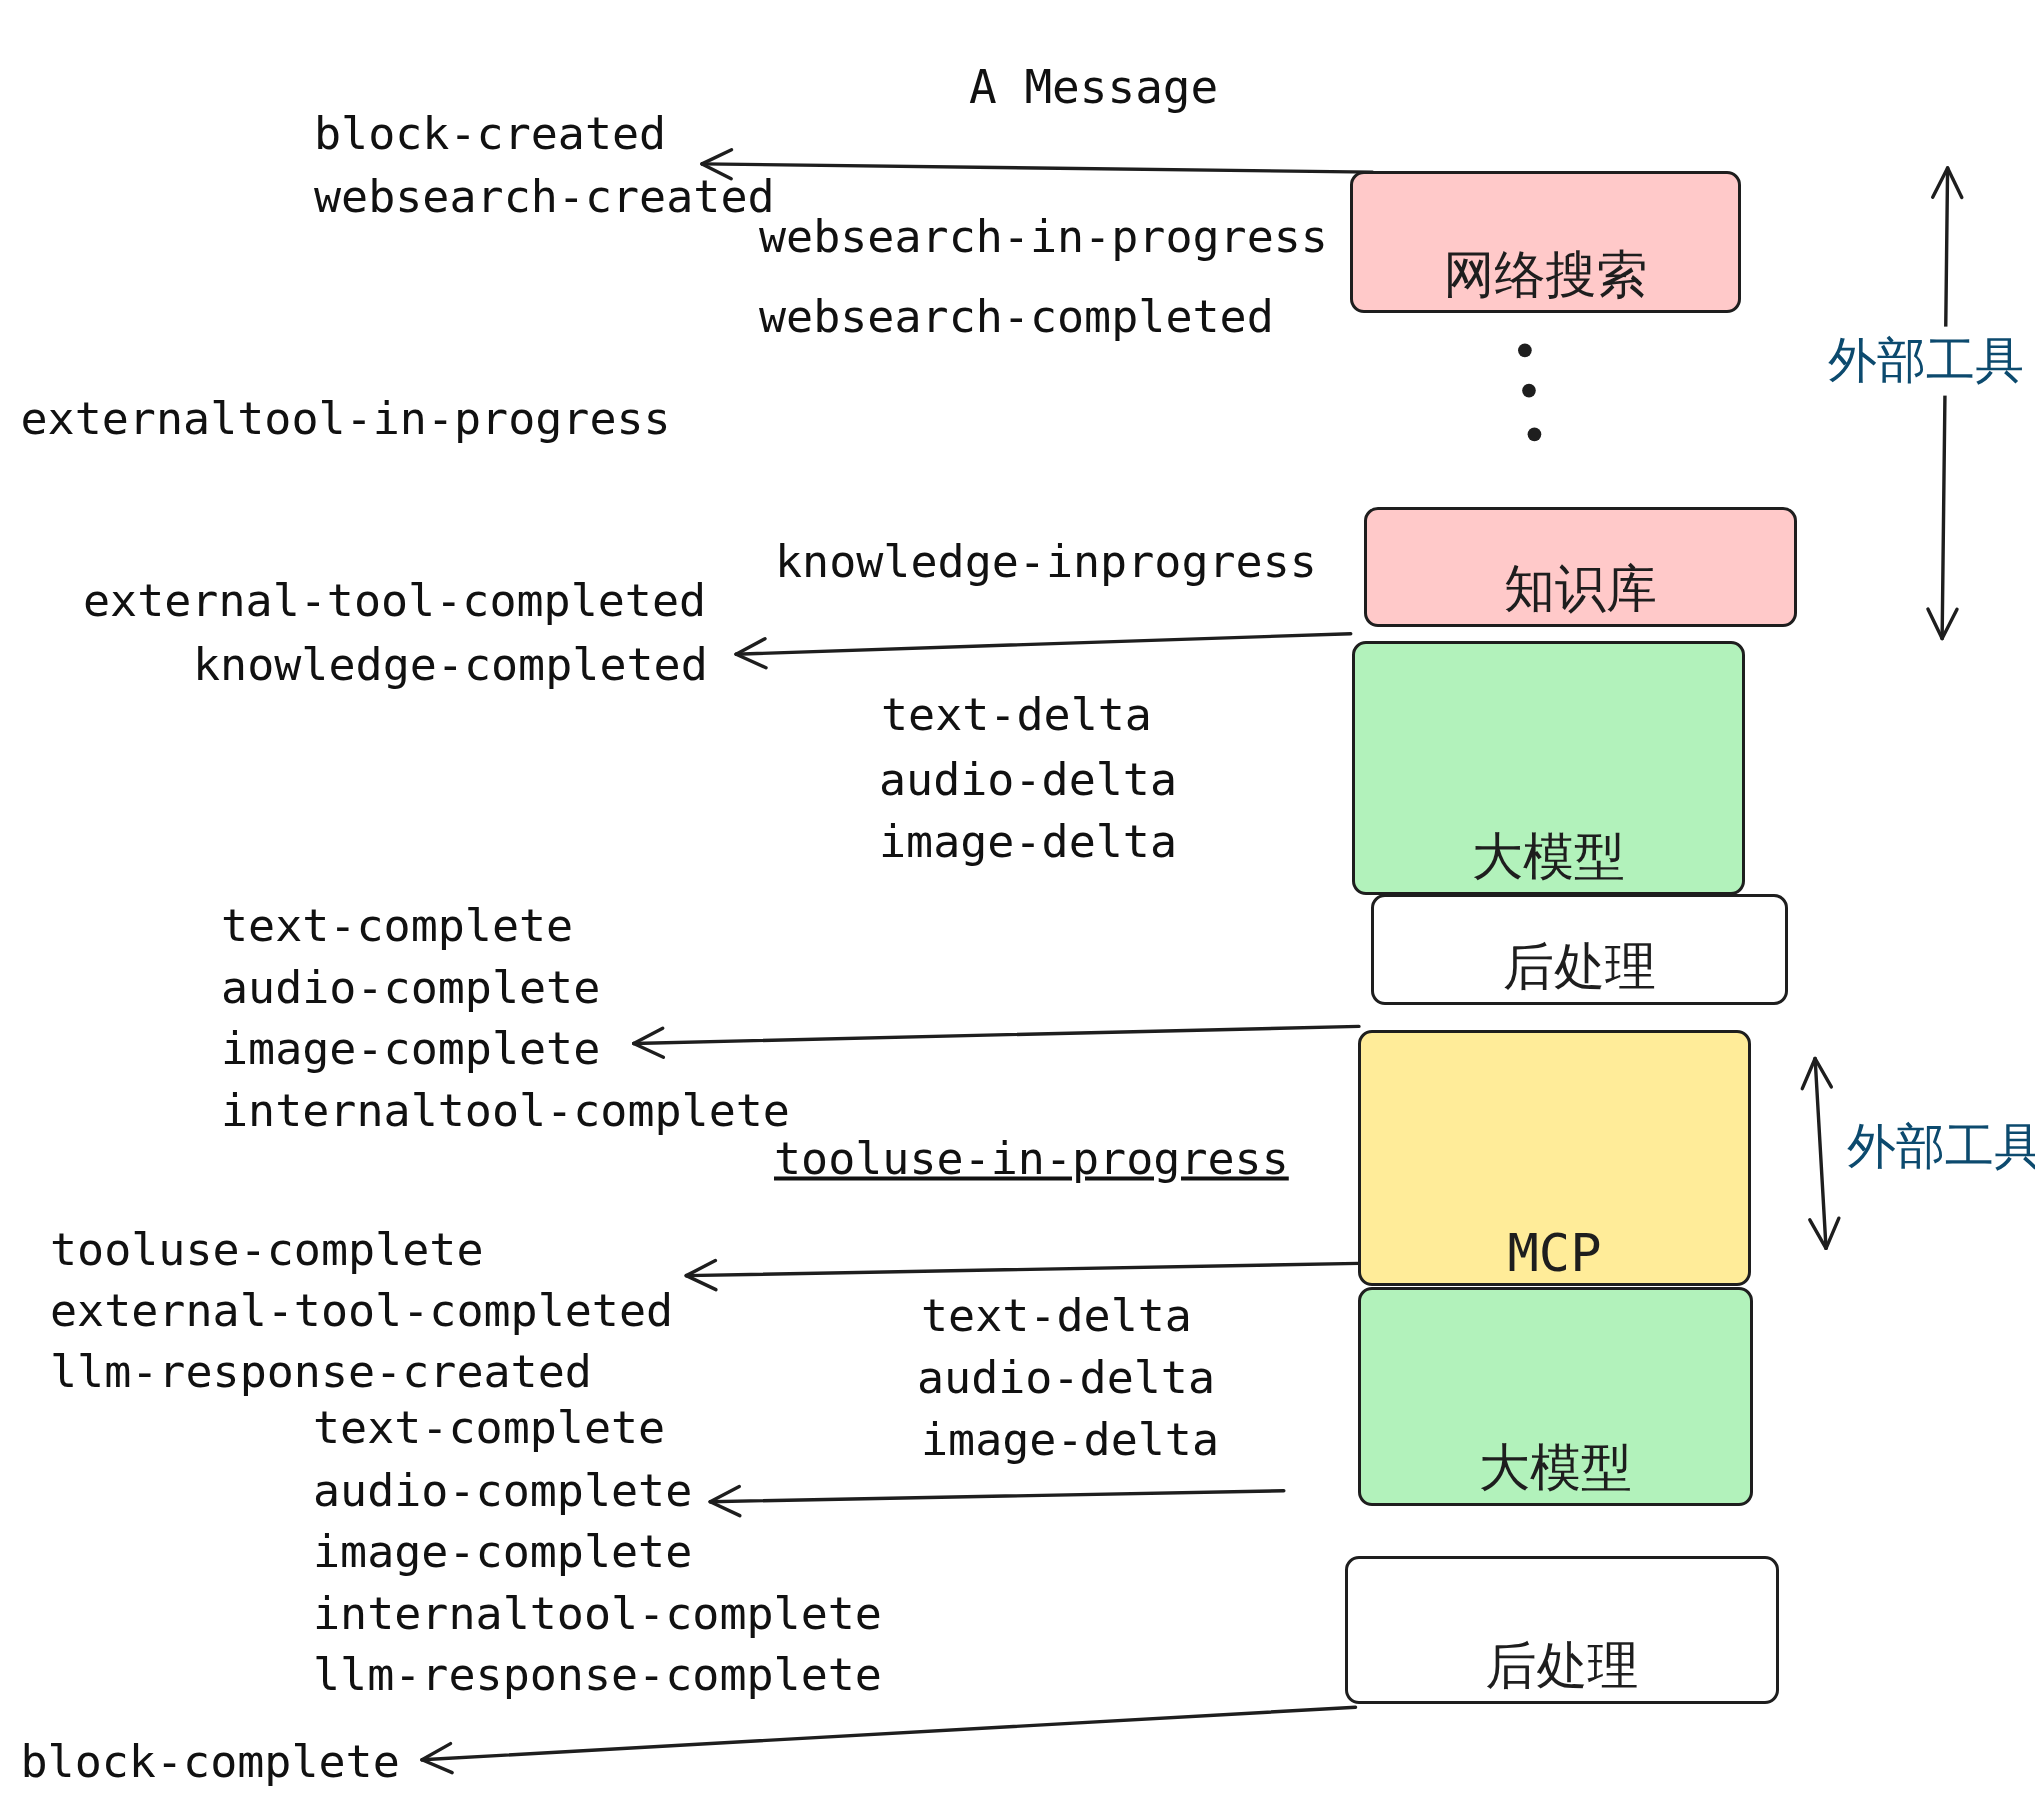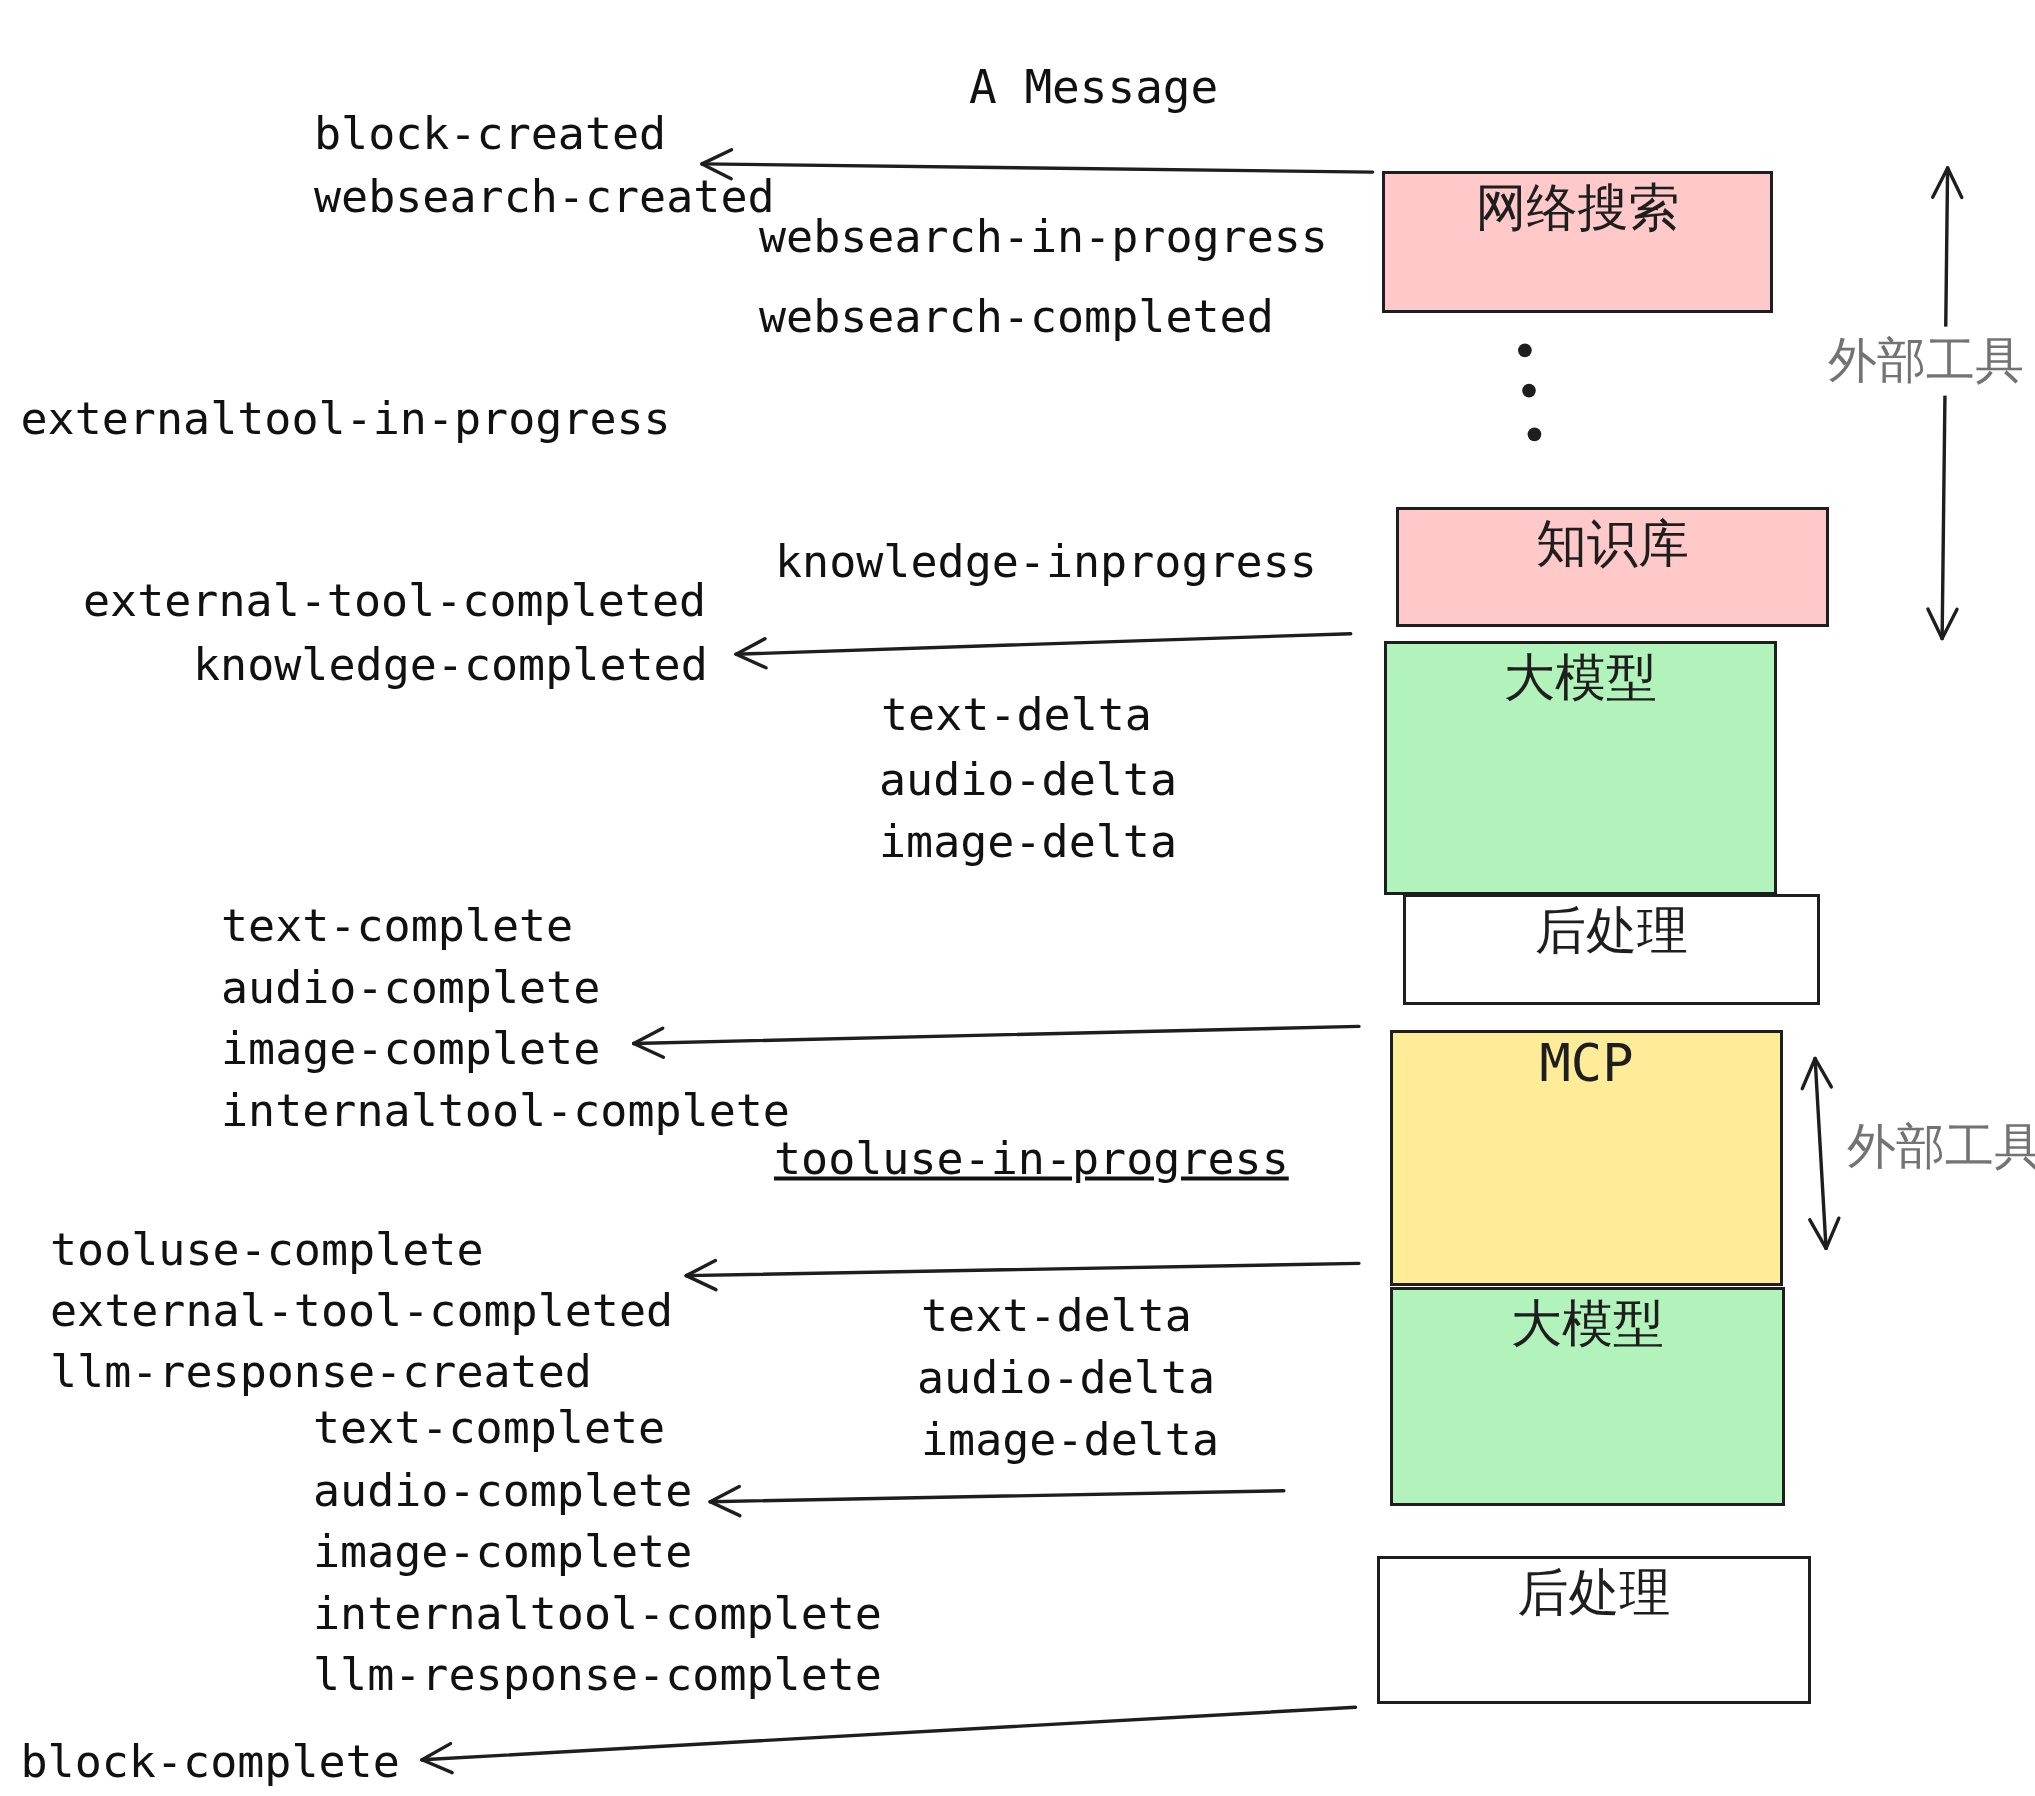--- a/index.html
+++ b/index.html
@@ -27,43 +27,42 @@
     font-size:46px;
     color:#111111;
     white-space:nowrap;
     transform:translateY(-50%);
     z-index:2;
   }
   .box{
     position:absolute;
     box-sizing:border-box;
     border:3.4px solid #1e1e1e;
-    border-radius:0;
+    border-radius:14px;
     display:flex;
-    align-items:flex-start;
+    align-items:flex-end;
     justify-content:center;
     z-index:2;
-    margin-left:32px;
   }
   .box-label{
     font-family:"DejaVu Sans", sans-serif;
     font-size:51px;
     color:#1e1e1e;
     white-space:nowrap;
   }
   .box-label.mono{
     font-family:"DejaVu Sans Mono", monospace;
     font-size:52px;
   }
   .side-label{
     position:absolute;
     transform:translate(-50%,-50%);
     font-family:"DejaVu Sans", sans-serif;
     font-size:49px;
-    color:#737373;
+    color:#0c4a6e;
     white-space:nowrap;
     z-index:3;
   }
   .side-label.bg{
     background:#ffffff;
     padding:1.4px 6.8px;
   }
 </style>
 </head>
 <body>

